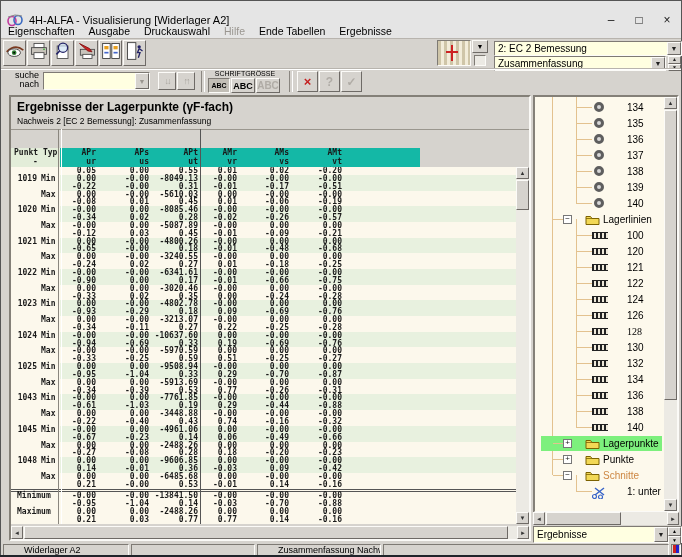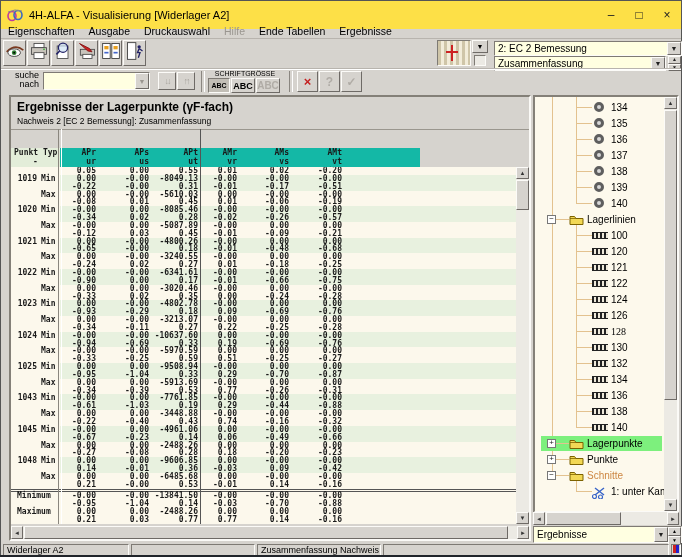--- a/index.html
+++ b/index.html
@@ -2,21 +2,21 @@
 <html><head>
 <meta charset="utf-8">
 <style>
   html,body{margin:0;padding:0;}
   body{width:682px;height:557px;position:relative;background:#d6d3ce;
        font-family:"Liberation Sans",sans-serif;overflow:hidden;
        border-bottom:2px solid #20242a;box-sizing:border-box;}
   #win{position:absolute;inset:0;border:1px solid #555;box-sizing:border-box;}
 
   
-  #titlebar{position:absolute;left:0;top:0;right:0;height:28px;background:#fde047;
+  #titlebar{position:absolute;left:0;top:0;right:0;height:37px;background:#e5e5e5;
             display:flex;align-items:center;}
   #titlebar .ttext{font-size:11px;color:#000;margin-left:6px;}
   #appicon{width:16px;height:14px;margin-left:6px;flex:none;}
   #wincontrols{margin-left:auto;display:flex;height:100%;}
   .wbtn{width:28px;height:100%;display:flex;align-items:center;justify-content:center;
         font-size:12px;color:#222;}
 
   
   #menubar{position:absolute;left:0;top:22px;right:0;height:15px;display:flex;
            align-items:center;font-size:10.5px;border-bottom:1px solid #b8b4ae;}
@@ -92,41 +92,41 @@
   .sarrow{position:absolute;background:#d6d3ce;border:1px solid;
           border-color:#fcfbf8 #6e6a66 #6e6a66 #fcfbf8;box-sizing:border-box;
           font-size:6px;display:flex;align-items:center;justify-content:center;color:#333;}
   .sthumb{position:absolute;background:#d6d3ce;border:1px solid;
           border-color:#fcfbf8 #6e6a66 #6e6a66 #fcfbf8;box-sizing:border-box;}
 
   
   #treepanel{position:absolute;left:532px;top:94px;width:146px;height:418px;
        border:2px solid;border-color:#848078 #fbfaf7 #fbfaf7 #848078;box-sizing:border-box;background:#fdf9ec;}
   #tree{position:absolute;left:0;top:0;width:129px;height:414px;overflow:hidden;}
-  .trow{position:absolute;left:0;width:117px;height:15px;display:flex;align-items:center;font-size:10px;color:#000;}
+  .trow{position:absolute;left:16px;width:117px;height:15px;display:flex;align-items:center;font-size:10px;color:#000;}
   .tline{position:absolute;background:#e3c28f;}
   .expander{position:absolute;left:12px;width:9px;height:9px;background:#fff;border:1px solid #777;
             box-sizing:border-box;font-size:8px;line-height:6px;text-align:center;color:#222;}
   .folder{position:absolute;left:34px;width:15px;height:11px;}
   .circleicon{position:absolute;left:59px;width:10px;height:10px;border-radius:50%;
               border:3px solid #5e5e5e;background:#d8d8d8;box-sizing:border-box;}
   .lineicon{position:absolute;left:57px;width:16px;height:7px;box-sizing:border-box;
             border-top:1px solid #222;border-bottom:1px solid #222;
             background:repeating-linear-gradient(90deg,#222 0 2px,#efeadb 2px 4px);}
   .cuticon{position:absolute;left:57px;width:13px;height:12px;}
   .tlabel{position:absolute;white-space:nowrap;}
   .selband{position:absolute;left:6px;width:121px;height:15px;background:#7df07d;}
 
   #resultscombo{left:532px;top:525px;width:149px;height:17px;}
 
   
   #statusbar{position:absolute;left:0;top:543px;right:0;height:14px;background:#d6d3ce;}
   .spanel{position:absolute;top:0;height:13px;border:1px solid;
           border-color:#7e7a74 #fcfbf8 #fcfbf8 #7e7a74;box-sizing:border-box;
-          font-size:9px;line-height:11px;padding-left:3px;color:#000;overflow:hidden;white-space:nowrap;}
+          font-size:9px;line-height:11px;padding-left:20px;color:#000;overflow:hidden;white-space:nowrap;}
 </style>
 </head>
 <body>
 
 <div id="win">
 
   <div id="titlebar">
     <svg id="appicon" viewBox="0 0 16 14">
       <ellipse cx="5" cy="8" rx="4" ry="4.5" fill="none" stroke="#c23a9e" stroke-width="1.6"></ellipse>
       <ellipse cx="11" cy="7" rx="4" ry="4.5" fill="none" stroke="#3a6ac2" stroke-width="1.6"></ellipse>

